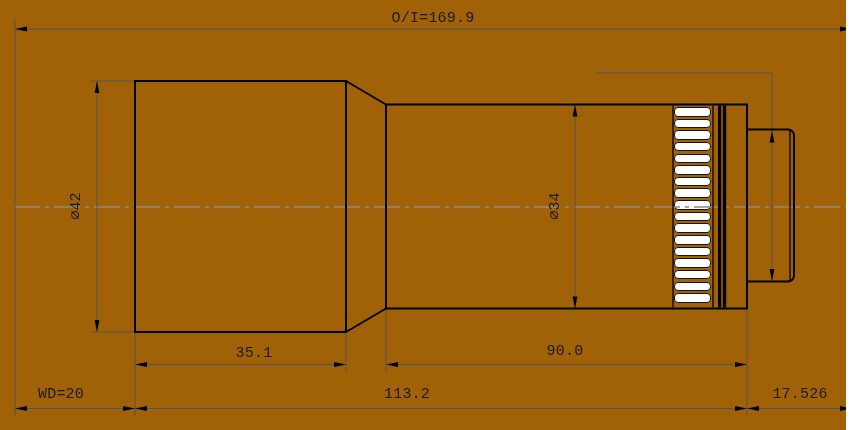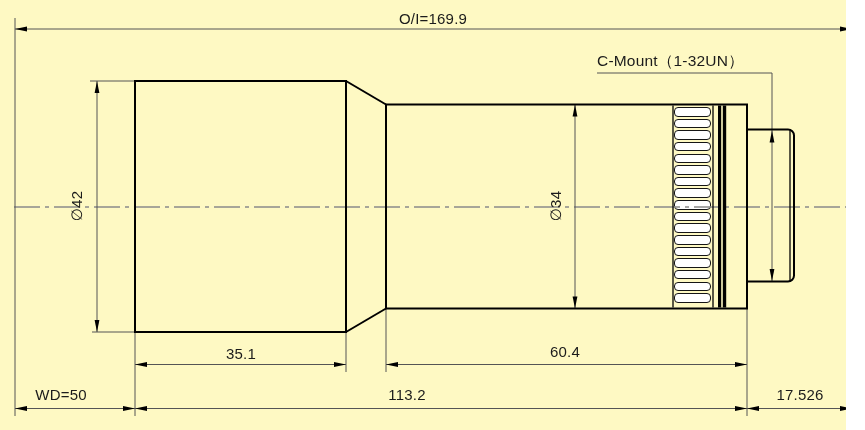--- a/index.html
+++ b/index.html
@@ -1,18 +1,18 @@
 <!DOCTYPE html>
 <html><head>
 <meta charset="utf-8">
 <style>
   html,body{margin:0;padding:0;background:#fff;}
   .canvas{
-    position:relative;width:846px;height:430px;background:#fef9c3;overflow:hidden;
-    font-family:Liberation Sans, sans-serif;color:#1b1b1b;
+    position:relative;width:846px;height:430px;background:#a16207;overflow:hidden;
+    font-family:Liberation Mono, monospace;color:#1b1b1b;
   }
   .canvas svg{position:absolute;left:0;top:0;}
   .label{
     position:absolute;font-size:15px;line-height:15px;white-space:nowrap;
     color:#1b1b1b;letter-spacing:0.2px;
   }
   .label.centered{transform:translateX(-50%);}
   .label.rot{transform:translate(-50%,-50%) rotate(-90deg);transform-origin:center center;}
   #knurl{
     position:absolute;left:674px;top:107px;width:37px;height:199px;
@@ -108,28 +108,27 @@
     <g>
       <line x1="673" y1="105.5" x2="673" y2="307.5" stroke="#000" stroke-width="1.3"></line>
       <line x1="713" y1="105.5" x2="713" y2="307.5" stroke="#000" stroke-width="1.3"></line>
       <rect x="718" y="105.5" width="3.2" height="202" fill="#000"></rect>
       <rect x="722.8" y="105.5" width="3.4" height="202" fill="#000"></rect>
     </g>
   </svg>
 
   <div class="label centered" style="left:433px;top:11px;">O/I=169.9</div>
 
-  <div class="label" style="left:597px;top:53px;font-size:15.5px;">C-Mount（1-32UN）</div>
 
   <div class="label rot" style="left:76px;top:206px;">∅42</div>
 
   <div class="label rot" style="left:555px;top:206px;">∅34</div>
 
-  <div class="label centered" style="left:241px;top:346px;">35.1</div>
+  <div class="label centered" style="left:254px;top:346px;">35.1</div>
 
-  <div class="label centered" style="left:565px;top:344px;">60.4</div>
+  <div class="label centered" style="left:565px;top:344px;">90.0</div>
 
-  <div class="label centered" style="left:61px;top:387px;">WD=50</div>
+  <div class="label centered" style="left:61px;top:387px;">WD=20</div>
 
   <div class="label centered" style="left:407px;top:387px;">113.2</div>
 
   <div class="label centered" style="left:793px;top:387px;margin-left:7px;">17.526</div>
 </div>
 
 </body></html>

